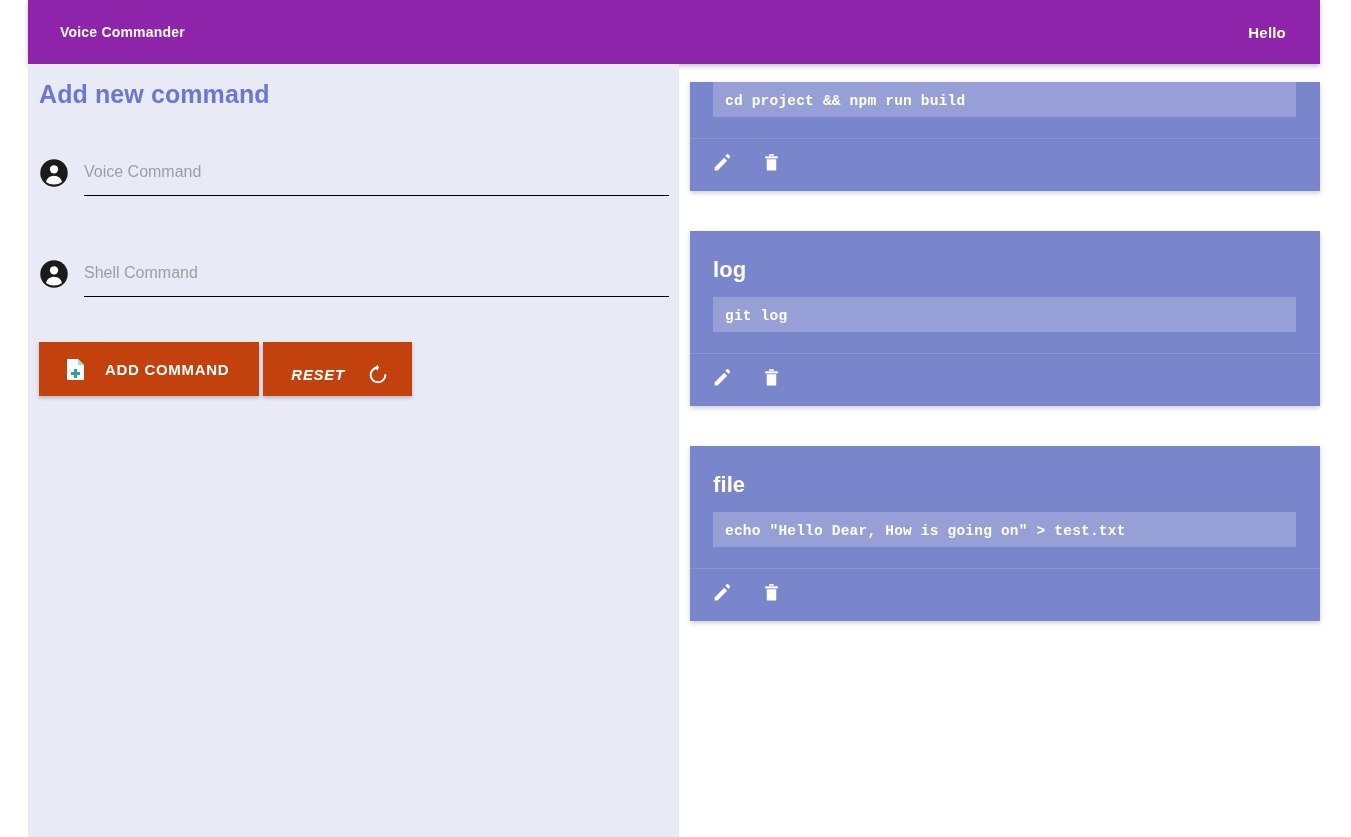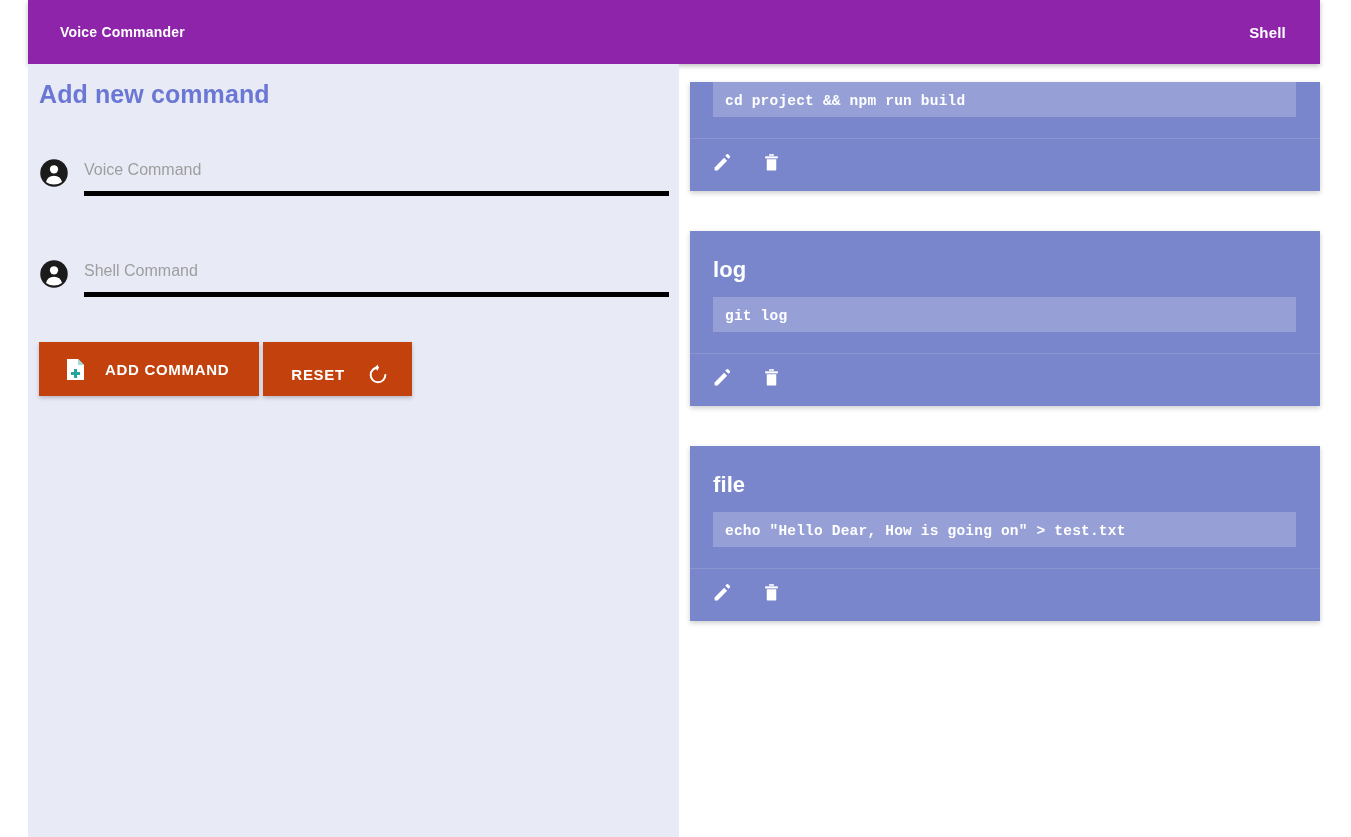--- a/index.html
+++ b/index.html
@@ -86,21 +86,21 @@
     width: 30px;
     height: 30px;
   }
   .field-input {
     position: absolute;
     left: 45px;
     top: 0;
     width: 585px;
     height: 44px;
     border: none;
-    border-bottom: 5px solid #000000;
+    border-bottom: 1px solid #000000;
     background: transparent;
     outline: none;
     font-family: "Liberation Sans", sans-serif;
     font-size: 16px;
     color: #212121;
     padding: 0 0 4px 0;
     box-sizing: border-box;
   }
   .field-input::placeholder {
     color: #9e9e9e;
@@ -123,21 +123,21 @@
     align-items: center;
     font-family: "Liberation Sans", sans-serif;
     font-size: 15px;
     font-weight: bold;
     letter-spacing: 0.7px;
     cursor: pointer;
     box-shadow: 0 2px 4px rgba(0,0,0,0.22);
     box-sizing: border-box;
   }
   .btn-add { padding: 0 30px 0 26px; gap: 19px; }
-  .btn-reset { padding: 11px 23px 0 28px; gap: 22px; }
+  .btn-reset { padding: 11px 23px 0 28px; gap: 22px; font-style: italic; }
   .btn svg { display: block; }
 
   
   .cards {
     position: absolute;
     left: 690px;
     top: 68px;
     width: 630px;
   }
   .card {
@@ -184,21 +184,21 @@
     line-height: 0;
   }
 </style>
 </head>
 <body>
 
 <div id="app">
 
   <div class="appbar">
     <div class="appbar-title">Voice Commander</div>
-    <div class="appbar-help">Shell</div>
+    <div class="appbar-help">Hello</div>
   </div>
 
   <div class="form-panel">
     <div class="form-title">Add new command</div>
 
     <div class="field voice">
       <span class="field-icon">
         <svg width="30" height="30" viewBox="0 0 24 24">
           <circle cx="12" cy="12" r="11" fill="#1b1b1b"></circle>
           <circle cx="12" cy="9" r="3.3" fill="#ffffff"></circle>

